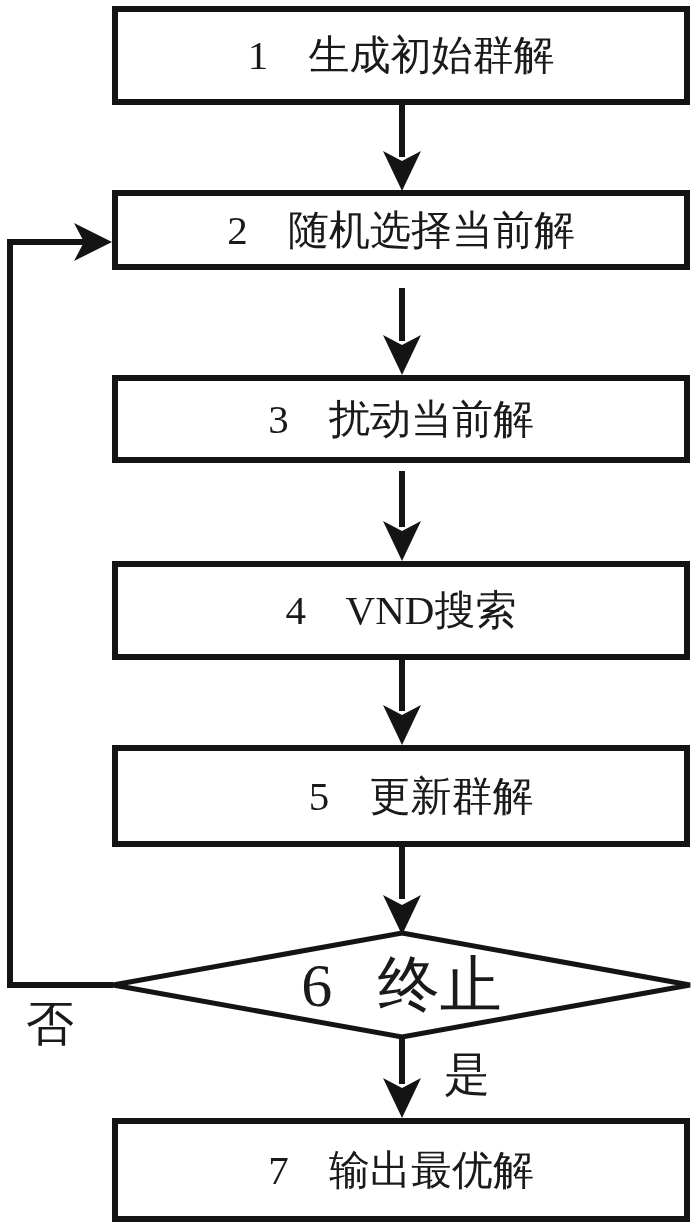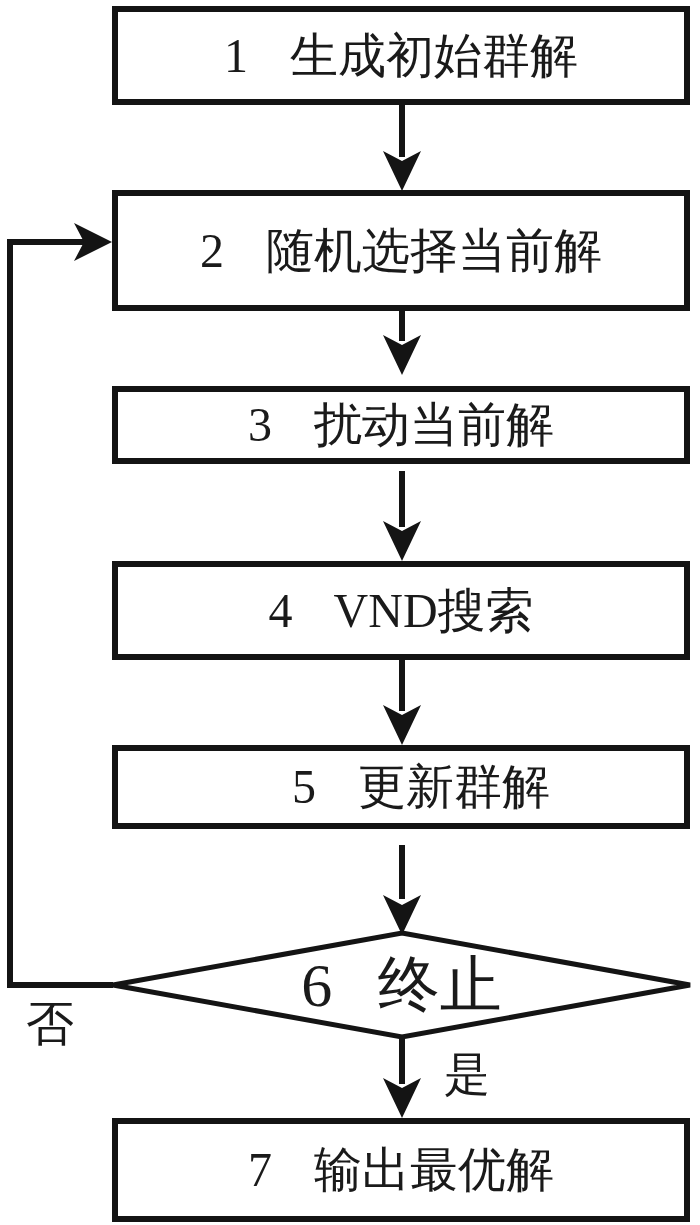--- a/index.html
+++ b/index.html
@@ -25,31 +25,31 @@
   .node {
     position: absolute;
     left: 112px;
     width: 578px;
     box-sizing: border-box;
     border: 6px solid #141414;
     background: #ffffff;
     display: flex;
     align-items: center;
     justify-content: center;
-    font-size: 48px;
+    font-size: 41px;
     color: #1a1a1a;
     word-spacing: 30px;
     white-space: pre;
     line-height: 1;
   }
   .node-1 { top: 6px;    height: 99px;  }
-  .node-2 { top: 190px;  height: 121px; }
-  .node-3 { top: 386px;  height: 78px;  }
+  .node-2 { top: 190px;  height: 80px; }
+  .node-3 { top: 375px;  height: 88px;  }
   .node-4 { top: 561px;  height: 99px;  }
-  .node-5 { top: 745px;  height: 84px; padding-left: 40px; }
+  .node-5 { top: 745px;  height: 102px; padding-left: 40px; }
   .node-7 { top: 1118px; height: 104px; }
   .decision-label {
     position: absolute;
     left: 113px;
     top: 956px;
     width: 577px;
     height: 58px;
     display: flex;
     align-items: center;
     justify-content: center;

